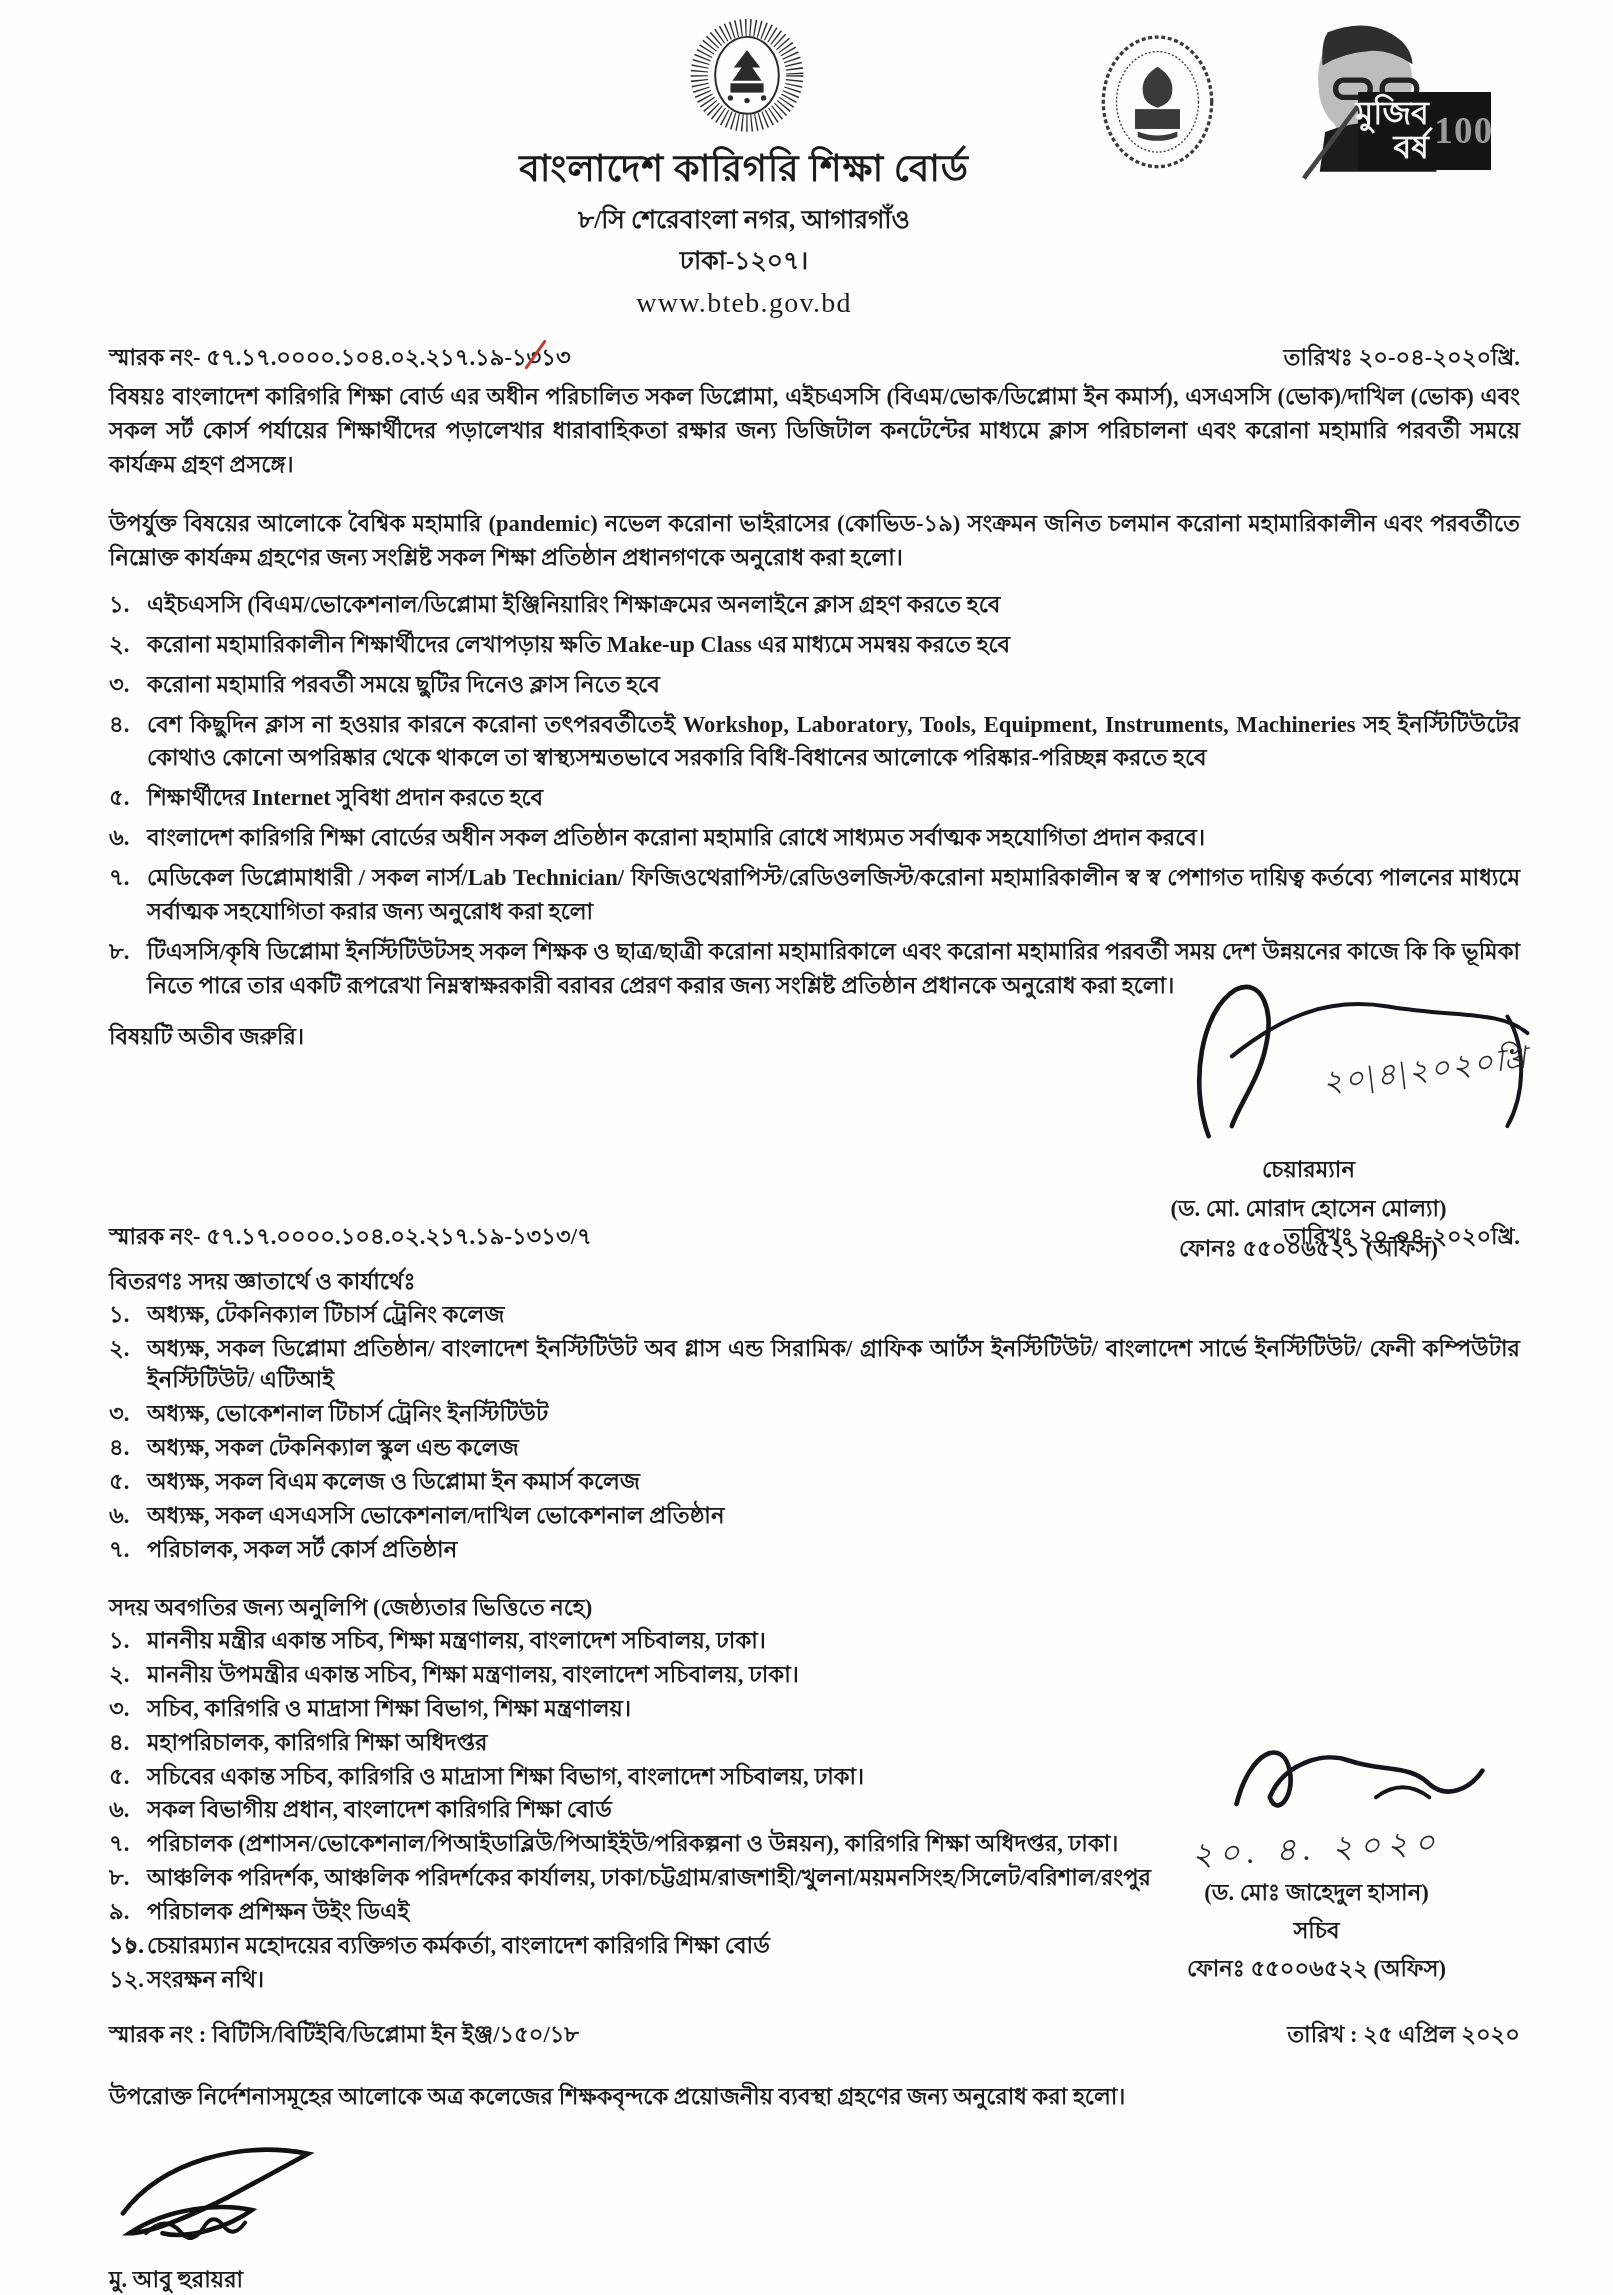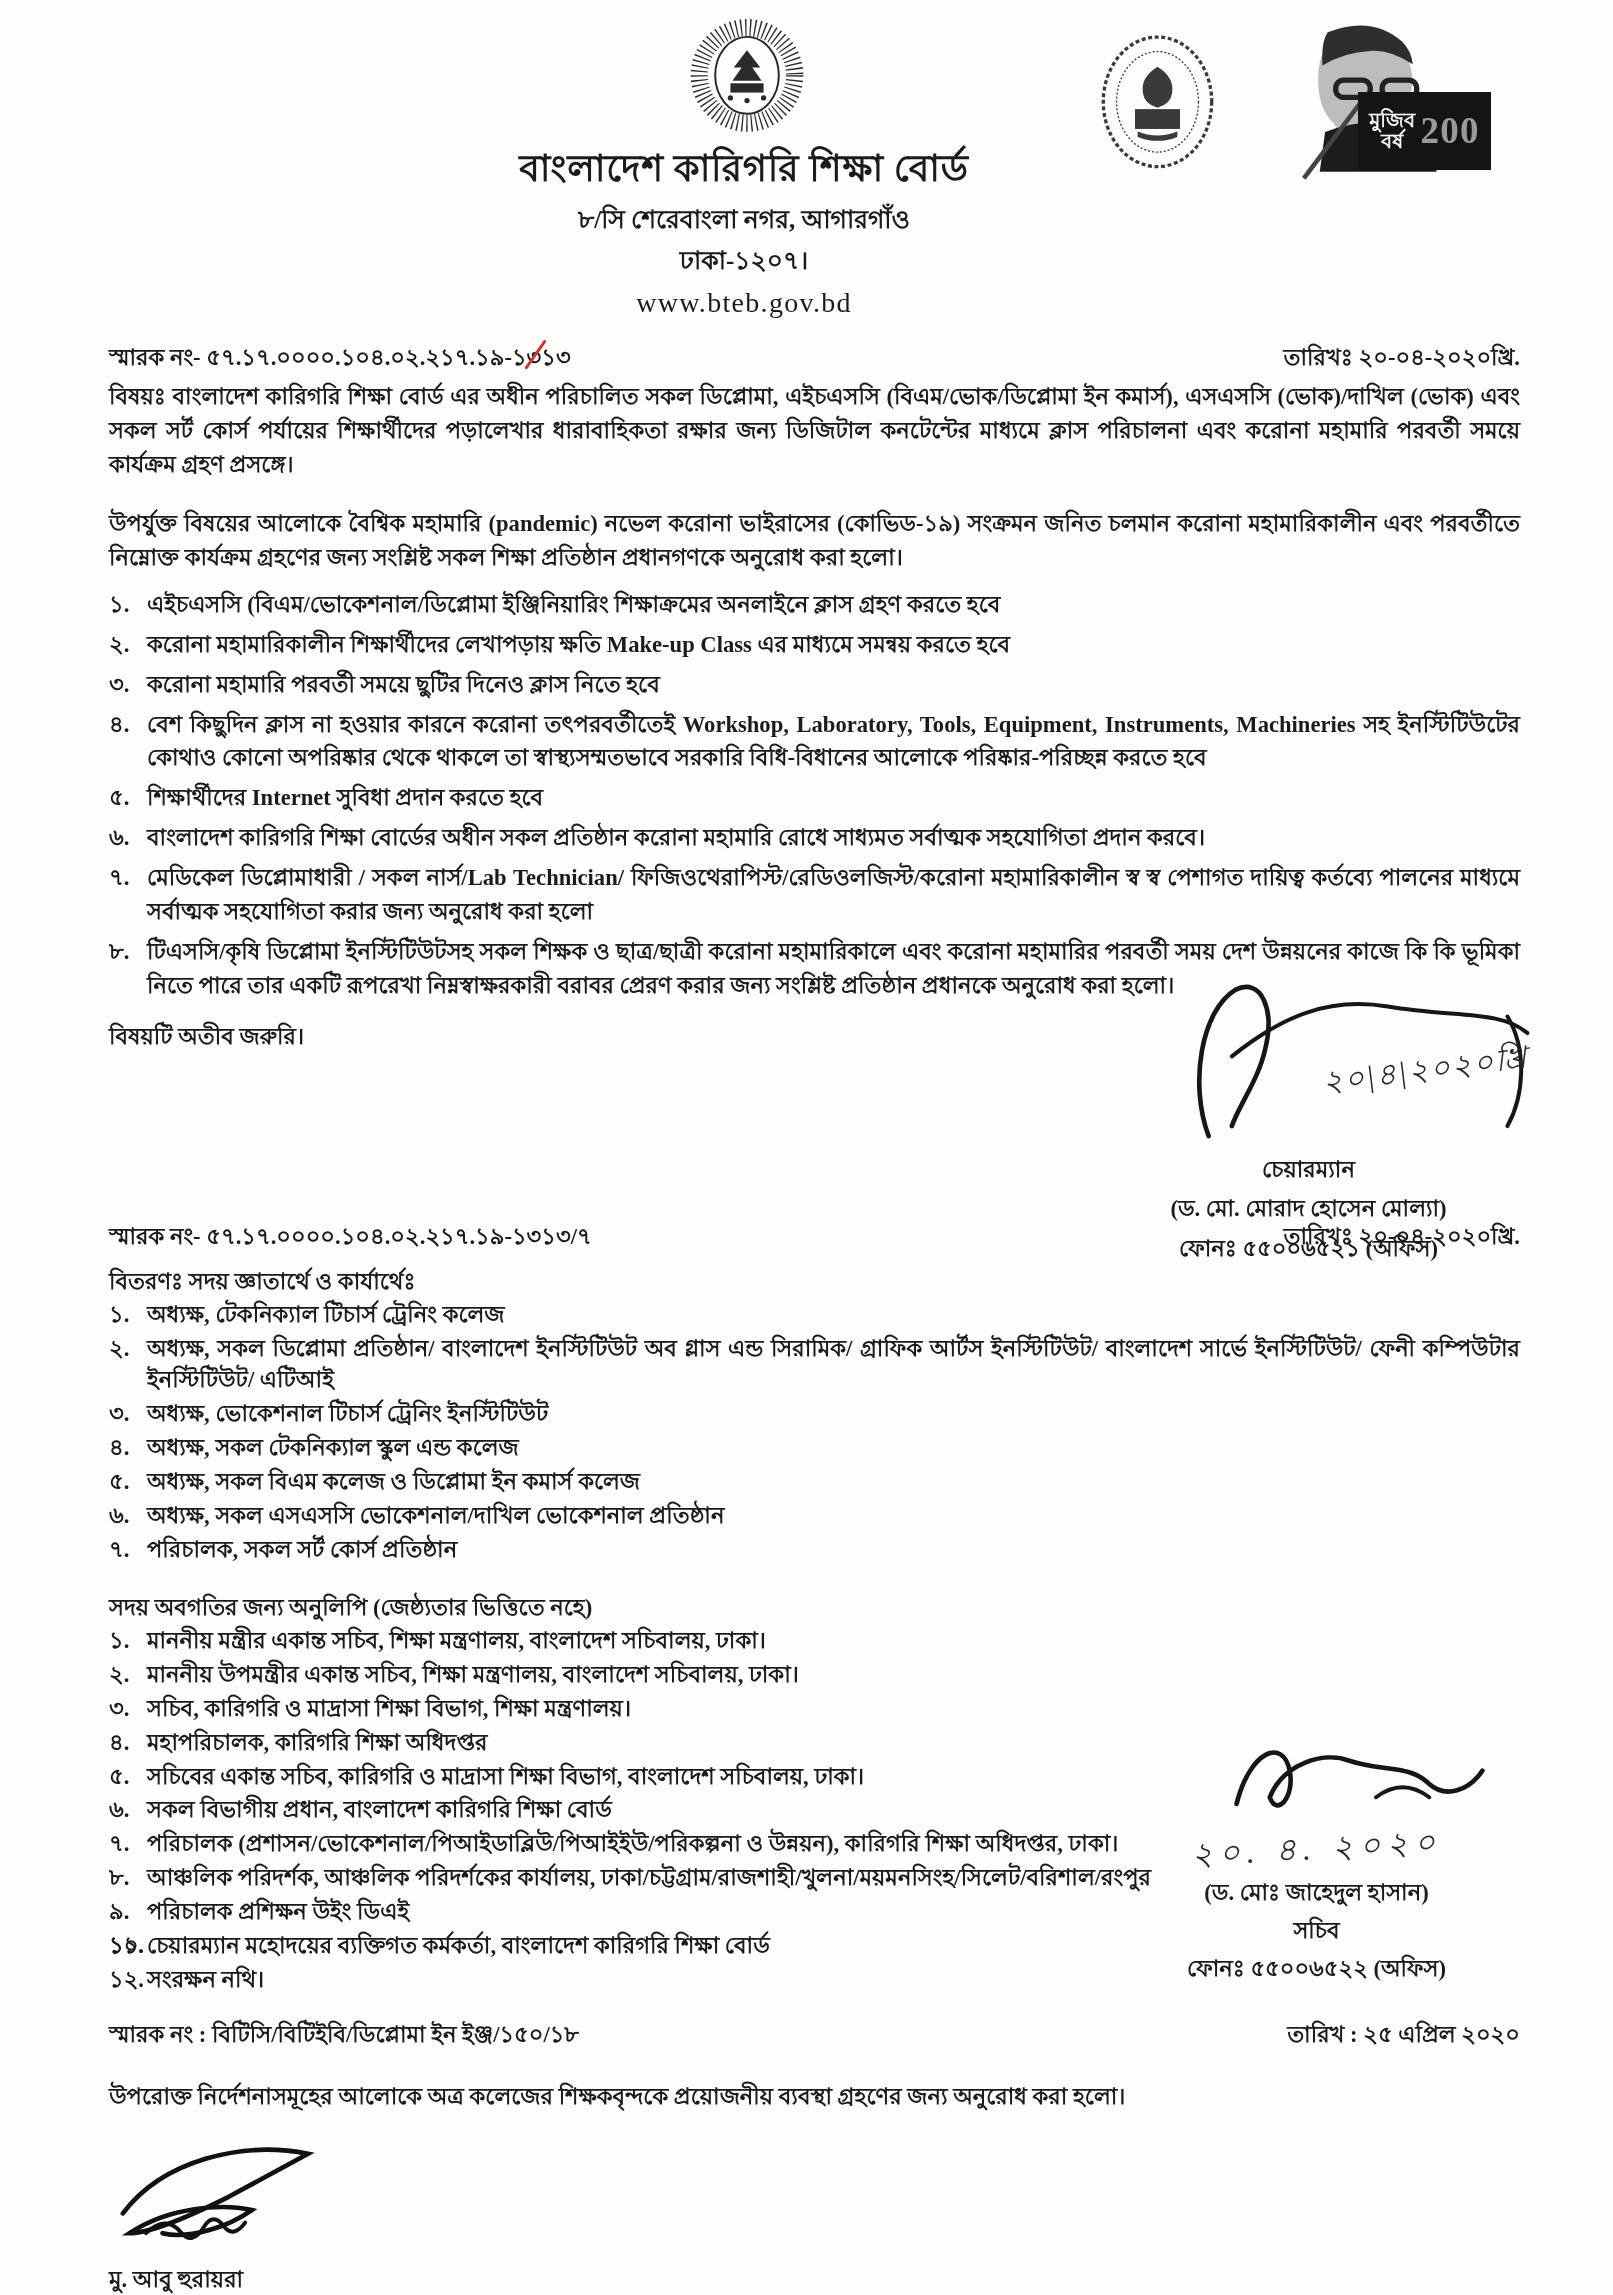--- a/index.html
+++ b/index.html
@@ -16,21 +16,21 @@
   .content{padding:0 94px 0 109px;}
   
   .seal{position:absolute;left:684px;top:9.3px;}
   .edu-logo{position:absolute;left:1098px;top:32px;}
   .mujib{position:absolute;left:1264px;top:18.6px;width:239px;height:166px;}
   .mujib svg{position:absolute;left:0;top:0;}
   .mujib-box{
     position:absolute;right:12px;bottom:14.6px;width:133px;height:78px;
     background:#141414;color:#f5f5f5;display:flex;align-items:center;justify-content:center;gap:5.3px;
   }
-  .mujib-box .bn{font-weight:bold;font-size:20px;line-height:1.05;text-align:center;}
+  .mujib-box .bn{font-weight:bold;font-size:32px;line-height:1.05;text-align:right;}
   .mujib-box .num{color:#9a9a9a;font-size:37px;font-weight:bold;letter-spacing:1.3px;}
   .header-text{padding-top:141px;text-align:center;transform:translateX(-63px);}
   .org-name{font-size:37px;font-weight:bold;letter-spacing:0.7px;}
   .addr{font-size:25px;font-weight:600;margin-top:4px;}
   .site{font-size:28px;margin-top:2.7px;letter-spacing:1.3px;}
   
   .memo-row{display:flex;justify-content:space-between;align-items:baseline;font-weight:600;}
   .memo-row.first{margin-top:17px;position:relative;}
   .pen-mark{position:absolute;left:425px;top:-4px;width:2.7px;height:35px;background:#c43b34;transform:rotate(35deg);border-radius:1.3px;}
   
@@ -98,21 +98,21 @@
       <path d="M110 28 q60 -18 96 18 q22 24 16 62 q-4 34 -26 52 l-10 14 q-40 18 -72 0 l-8 -16 q-22 -20 -24 -56 q-4 -56 28 -74z" fill="#bdbdbd"></path>
       <path d="M96 20 q66 -26 112 14 q14 14 16 34 q-34 -22 -64 -20 q-40 2 -72 22 q-2 -36 8 -50z" fill="#2e2e2e"></path>
       <rect x="108" y="92" width="52" height="26" rx="12" fill="none" stroke="#222" stroke-width="8"></rect>
       <rect x="178" y="92" width="52" height="26" rx="12" fill="none" stroke="#222" stroke-width="8"></rect>
       <path d="M150 150 q22 12 44 0 l-4 16 q-18 8 -36 0z" fill="#555"></path>
       <path d="M92 170 q80 -30 160 0 l8 60 h-176z" fill="#1c1c1c"></path>
       <path d="M60 240 L150 120" stroke="#444" stroke-width="7" fill="none"></path>
     </svg>
     <div class="mujib-box">
       <span class="bn"><span>মুজিব</span><br><span>বর্ষ</span></span>
-      <span class="num">200</span>
+      <span class="num">100</span>
     </div>
   </div>
 
   <div class="header-text">
     <div class="org-name">বাংলাদেশ কারিগরি শিক্ষা বোর্ড</div>
     <div class="addr">৮/সি শেরেবাংলা নগর, আগারগাঁও</div>
     <div class="addr">ঢাকা-১২০৭।</div>
     <div class="site">www.bteb.gov.bd</div>
   </div>
 

